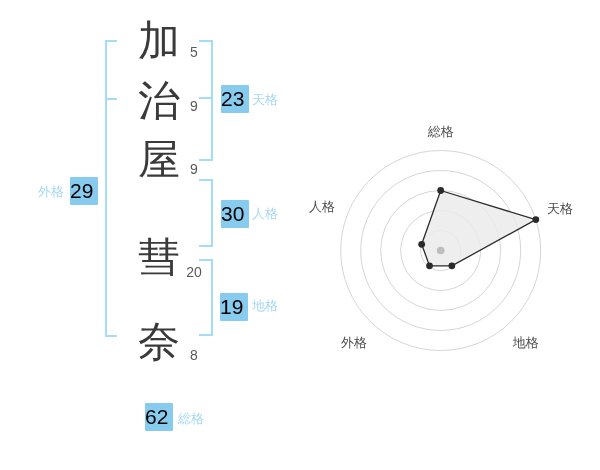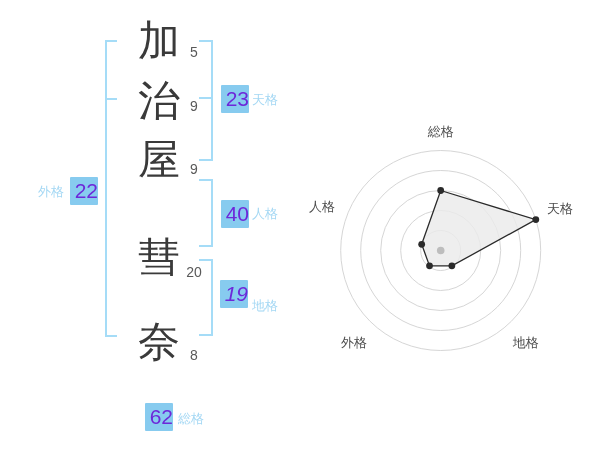--- a/index.html
+++ b/index.html
@@ -32,25 +32,25 @@
   .tt3{left:199px;top:159px;width:12px;height:2px;}
   .jv{left:211px;top:179px;width:2px;height:68px;}
   .jt1{left:199px;top:179px;width:12px;height:2px;}
   .jt2{left:199px;top:245px;width:12px;height:2px;}
   .cv{left:211px;top:259px;width:2px;height:77px;}
   .ct1{left:199px;top:259px;width:12px;height:2px;}
   .ct2{left:199px;top:334px;width:12px;height:2px;}
   
   .vbox{
     position:absolute;width:28px;height:28px;background:#87cbef;
-    color:#6d28d9;font-size:21px;line-height:28px;text-align:right;border-radius:1px;
+    color:#000000;font-size:21px;line-height:28px;text-align:left;border-radius:1px;
   }
   .vb-ten{left:221px;top:85px;}
   .vb-jin{left:221px;top:200px;}
-  .vb-chi{left:220px;top:280px;font-style:italic;}
+  .vb-chi{left:220px;top:293px;}
   .vb-gai{left:70px;top:177px;}
   .vb-sou{left:145px;top:403px;}
   .klabel{
     position:absolute;font-size:13px;line-height:13px;color:#a5d8f4;white-space:nowrap;
   }
   .kl-ten{left:252px;top:93px;}
   .kl-jin{left:252px;top:207px;}
   .kl-chi{left:252px;top:299px;}
   .kl-gai{left:38px;top:185px;}
   .kl-sou{left:178px;top:412px;}
@@ -88,28 +88,28 @@
   <div class="br jt1"></div>
   <div class="br jt2"></div>
 
   <div class="br cv"></div>
   <div class="br ct1"></div>
   <div class="br ct2"></div>
 
   <div class="vbox vb-ten">23</div>
   <div class="klabel kl-ten">天格</div>
 
-  <div class="vbox vb-jin">40</div>
+  <div class="vbox vb-jin">30</div>
   <div class="klabel kl-jin">人格</div>
 
   <div class="vbox vb-chi">19</div>
   <div class="klabel kl-chi">地格</div>
 
   <div class="klabel kl-gai">外格</div>
-  <div class="vbox vb-gai">22</div>
+  <div class="vbox vb-gai">29</div>
 
   <div class="vbox vb-sou">62</div>
   <div class="klabel kl-sou">総格</div>
 
   <svg id="radar" viewBox="0 0 280 280">
       <circle cx="140.7" cy="140.5" r="20" fill="none" stroke="#d6d6d6" stroke-width="1"></circle>
       <circle cx="140.7" cy="140.5" r="40" fill="none" stroke="#d6d6d6" stroke-width="1"></circle>
       <circle cx="140.7" cy="140.5" r="60" fill="none" stroke="#d6d6d6" stroke-width="1"></circle>
       <circle cx="140.7" cy="140.5" r="80" fill="none" stroke="#d6d6d6" stroke-width="1"></circle>
       <circle cx="140.7" cy="140.5" r="100" fill="none" stroke="#d6d6d6" stroke-width="1"></circle>

